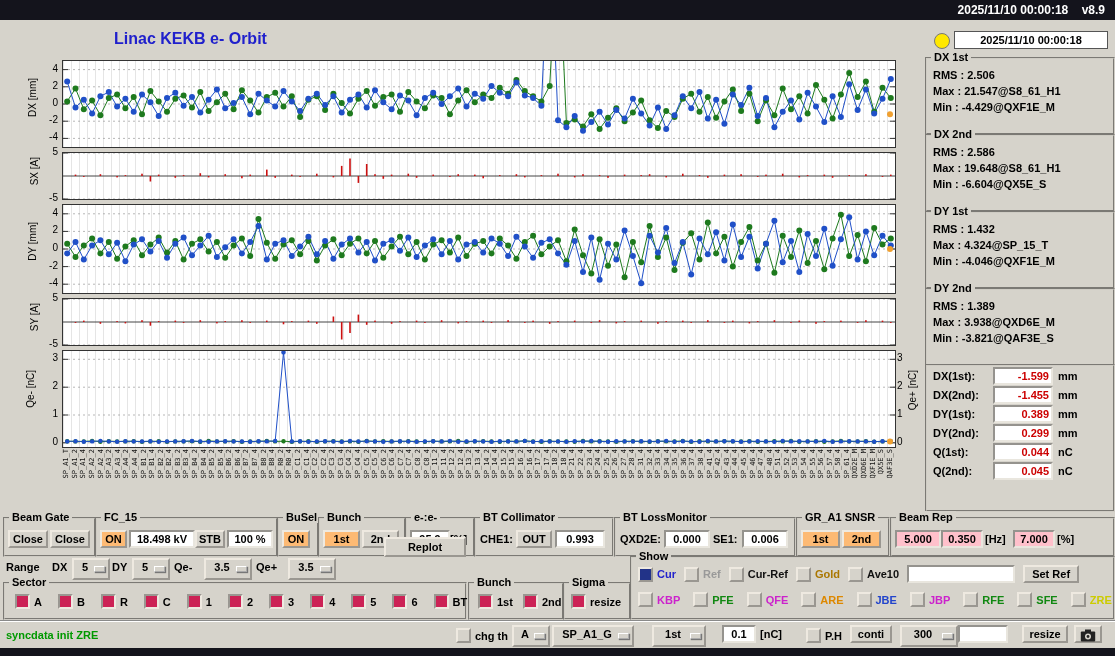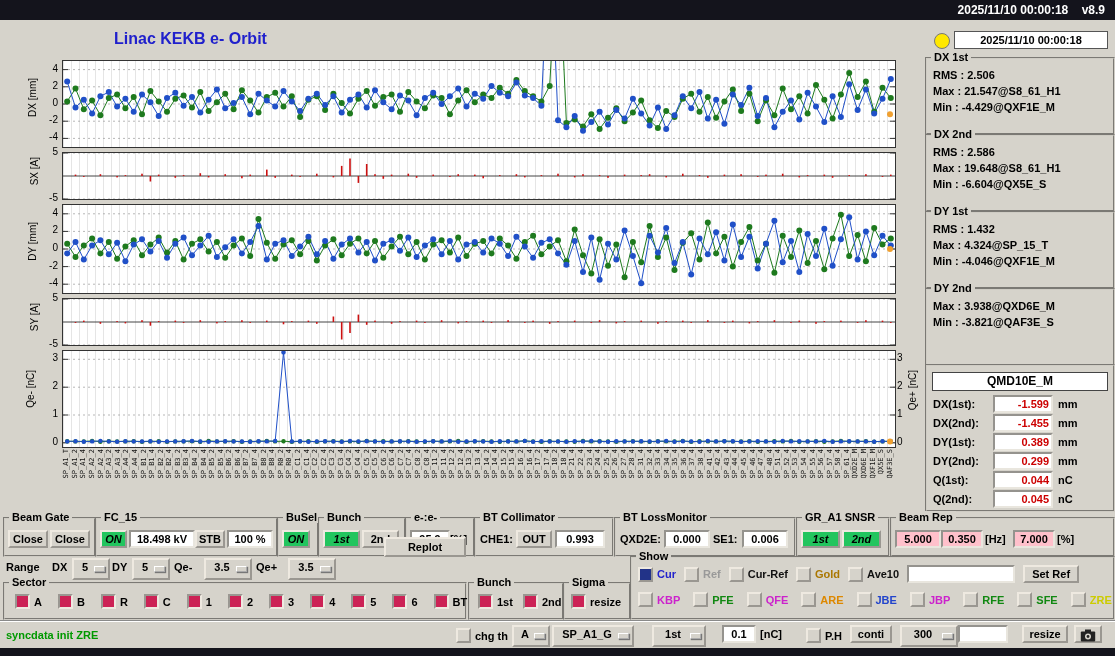--- a/index.html
+++ b/index.html
@@ -43,21 +43,21 @@
   .bpm-row{display:flex;align-items:center;height:19px;padding-left:6px;}
   .bpm-label{width:60px;font:bold 11px "Liberation Sans",sans-serif;}
   .bpm-value{width:54px;height:14px;background:#fff;border:2px inset #e9e6de;
        font:bold 11px "Liberation Sans",sans-serif;color:#cc0000;text-align:right;padding-right:2px;line-height:14px;}
   .bpm-unit{margin-left:5px;font:bold 11px "Liberation Sans",sans-serif;}
 
   
   .btn{position:absolute;height:18px;background:#d6d3cb;border:2px outset #eee9e0;
        font:bold 11px "Liberation Sans",sans-serif;text-align:center;line-height:14px;padding:0;color:#000;}
   button.btn{cursor:default;}
-  .green{background:#22c55e;font-style:italic;}
+  .green{background:#fdba74;}
   .val{position:absolute;height:14px;background:#fff;border:2px inset #e9e6de;
        font:bold 11px "Liberation Sans",sans-serif;text-align:center;line-height:14px;}
   .pink{background:#ffc0cb;}
   .ilab{position:absolute;font:bold 11px "Liberation Sans",sans-serif;line-height:18px;white-space:nowrap;}
   .dd{padding-right:12px;}
   .ddi{position:absolute;right:3px;top:6px;width:9px;height:4px;background:#d6d3cb;
        border:1px outset #fff;box-shadow:1px 1px 1px #777;}
   .chk{width:11px;height:11px;border:2px outset #eee9e0;background:#d6d3cb;display:inline-block;flex:0 0 auto;}
   .chk-red{background:#cc2255;border-style:inset;}
   .chkitem{display:inline-flex;align-items:center;gap:4px;}
@@ -1044,26 +1044,26 @@
       <div class="stat-line">RMS : 2.586</div>
       <div class="stat-line">Max : 19.648@S8_61_H1</div>
       <div class="stat-line">Min : -6.604@QX5E_S</div>
     </div><div class="gbox stat-group">
       <span class="gtitle">DY 1st</span>
       <div class="stat-line">RMS : 1.432</div>
       <div class="stat-line">Max : 4.324@SP_15_T</div>
       <div class="stat-line">Min : -4.046@QXF1E_M</div>
     </div><div class="gbox stat-group">
       <span class="gtitle">DY 2nd</span>
+      <div class="stat-line">RMS : 1.389</div>
       <div class="stat-line">Max : 3.938@QXD6E_M</div>
       <div class="stat-line">Min : -3.821@QAF3E_S</div>
     </div></div>
 
   <div class="gbox bpmbox" style="left:925px;top:364px;width:186px;height:144px">
-    <div class="bpm-title">QMD10E_M</div>
     <div>
 
     <div class="bpm-row">
         <span class="bpm-label">DX(1st):</span>
         <span class="bpm-value">-1.599</span>
         <span class="bpm-unit">mm</span>
       </div>
         <div class="bpm-row">
         <span class="bpm-label">DX(2nd):</span>
         <span class="bpm-value">-1.455</span>

